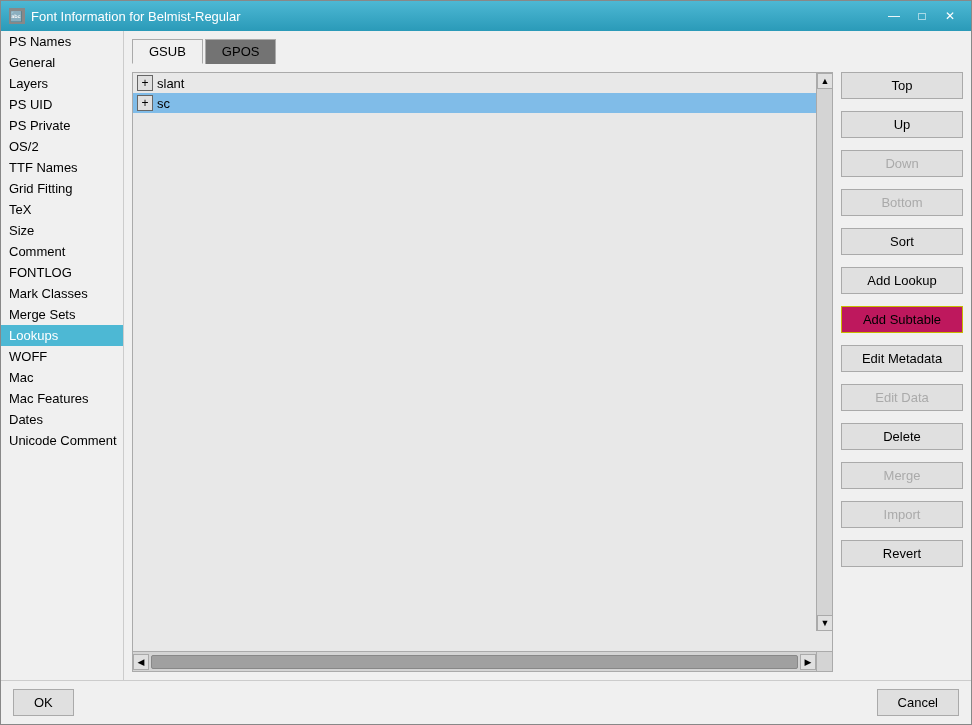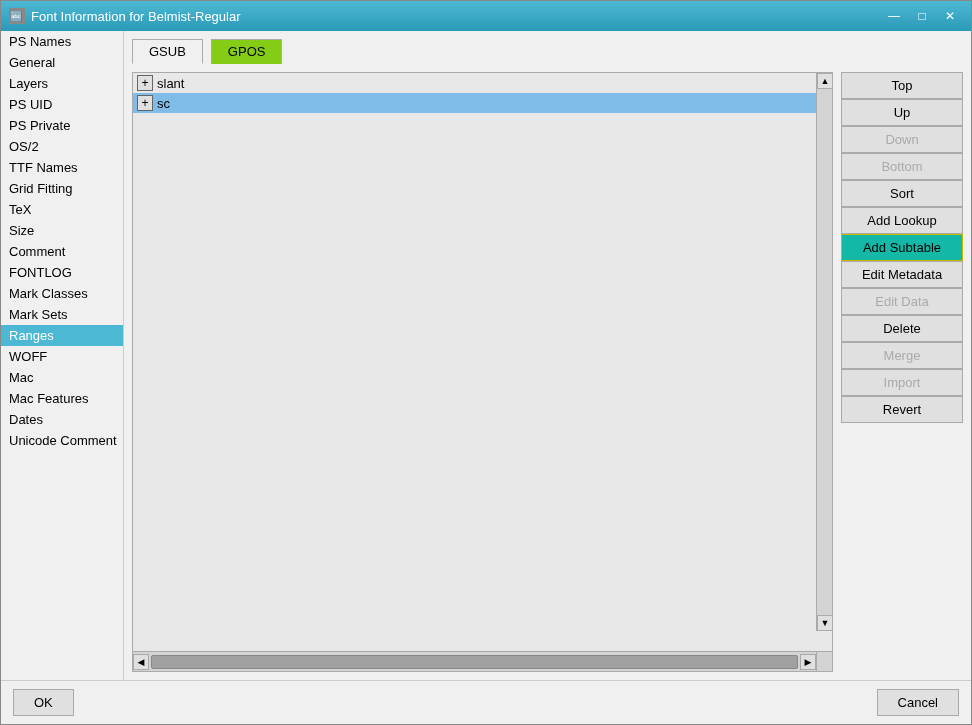--- a/index.html
+++ b/index.html
@@ -87,26 +87,26 @@
     }
     .main-area {
       flex: 1;
       display: flex;
       flex-direction: column;
       overflow: hidden;
       padding: 8px;
     }
     .tabs {
       display: flex;
-      gap: 8px;
+      gap: 2px;
       margin-bottom: 8px;
     }
     .tab {
       padding: 4px 16px;
-      background: #84cc16;
+      background: #737373;
       border: 1px solid #aaa;
       border-bottom: none;
       cursor: pointer;
       font-size: 13px;
     }
     .tab.active {
       background: #f0f0f0;
       border-bottom: 1px solid #f0f0f0;
     }
     .lookup-area {
@@ -160,39 +160,39 @@
       height: 14px;
       margin: 1px 2px;
       background: #a0a0a0;
       border: 1px solid #888;
       border-radius: 2px;
     }
     .right-panel {
       width: 130px;
       display: flex;
       flex-direction: column;
-      gap: 0;
+      gap: 12px;
       padding: 0 0 0 8px;
       flex-shrink: 0;
     }
     .action-btn {
       padding: 5px 8px;
       background: #e0e0e0;
       border: 1px solid #aaa;
       cursor: pointer;
       text-align: center;
       font-size: 13px;
       white-space: nowrap;
     }
     .action-btn.disabled {
       color: #aaa;
       cursor: default;
     }
     .action-btn.highlighted {
-      background: #14b8a6;
+      background: #be185d;
       border-color: #c8b800;
     }
     .bottom-bar {
       display: flex;
       justify-content: space-between;
       align-items: flex-start;
       padding: 8px 12px;
       border-top: 1px solid #ccc;
       flex-shrink: 0;
     }
@@ -257,24 +257,24 @@
       <div class="sidebar-item">
         <span>Comment</span>
       </div>
       <div class="sidebar-item">
         <span>FONTLOG</span>
       </div>
       <div class="sidebar-item">
         <span>Mark Classes</span>
       </div>
       <div class="sidebar-item">
-        <span>Mark Sets</span>
+        <span>Merge Sets</span>
       </div>
       <div class="sidebar-item active">
-        <span>Ranges</span>
+        <span>Lookups</span>
       </div>
       <div class="sidebar-item">
         <span>WOFF</span>
       </div>
       <div class="sidebar-item">
         <span>Mac</span>
       </div>
       <div class="sidebar-item">
         <span>Mac Features</span>
       </div>

